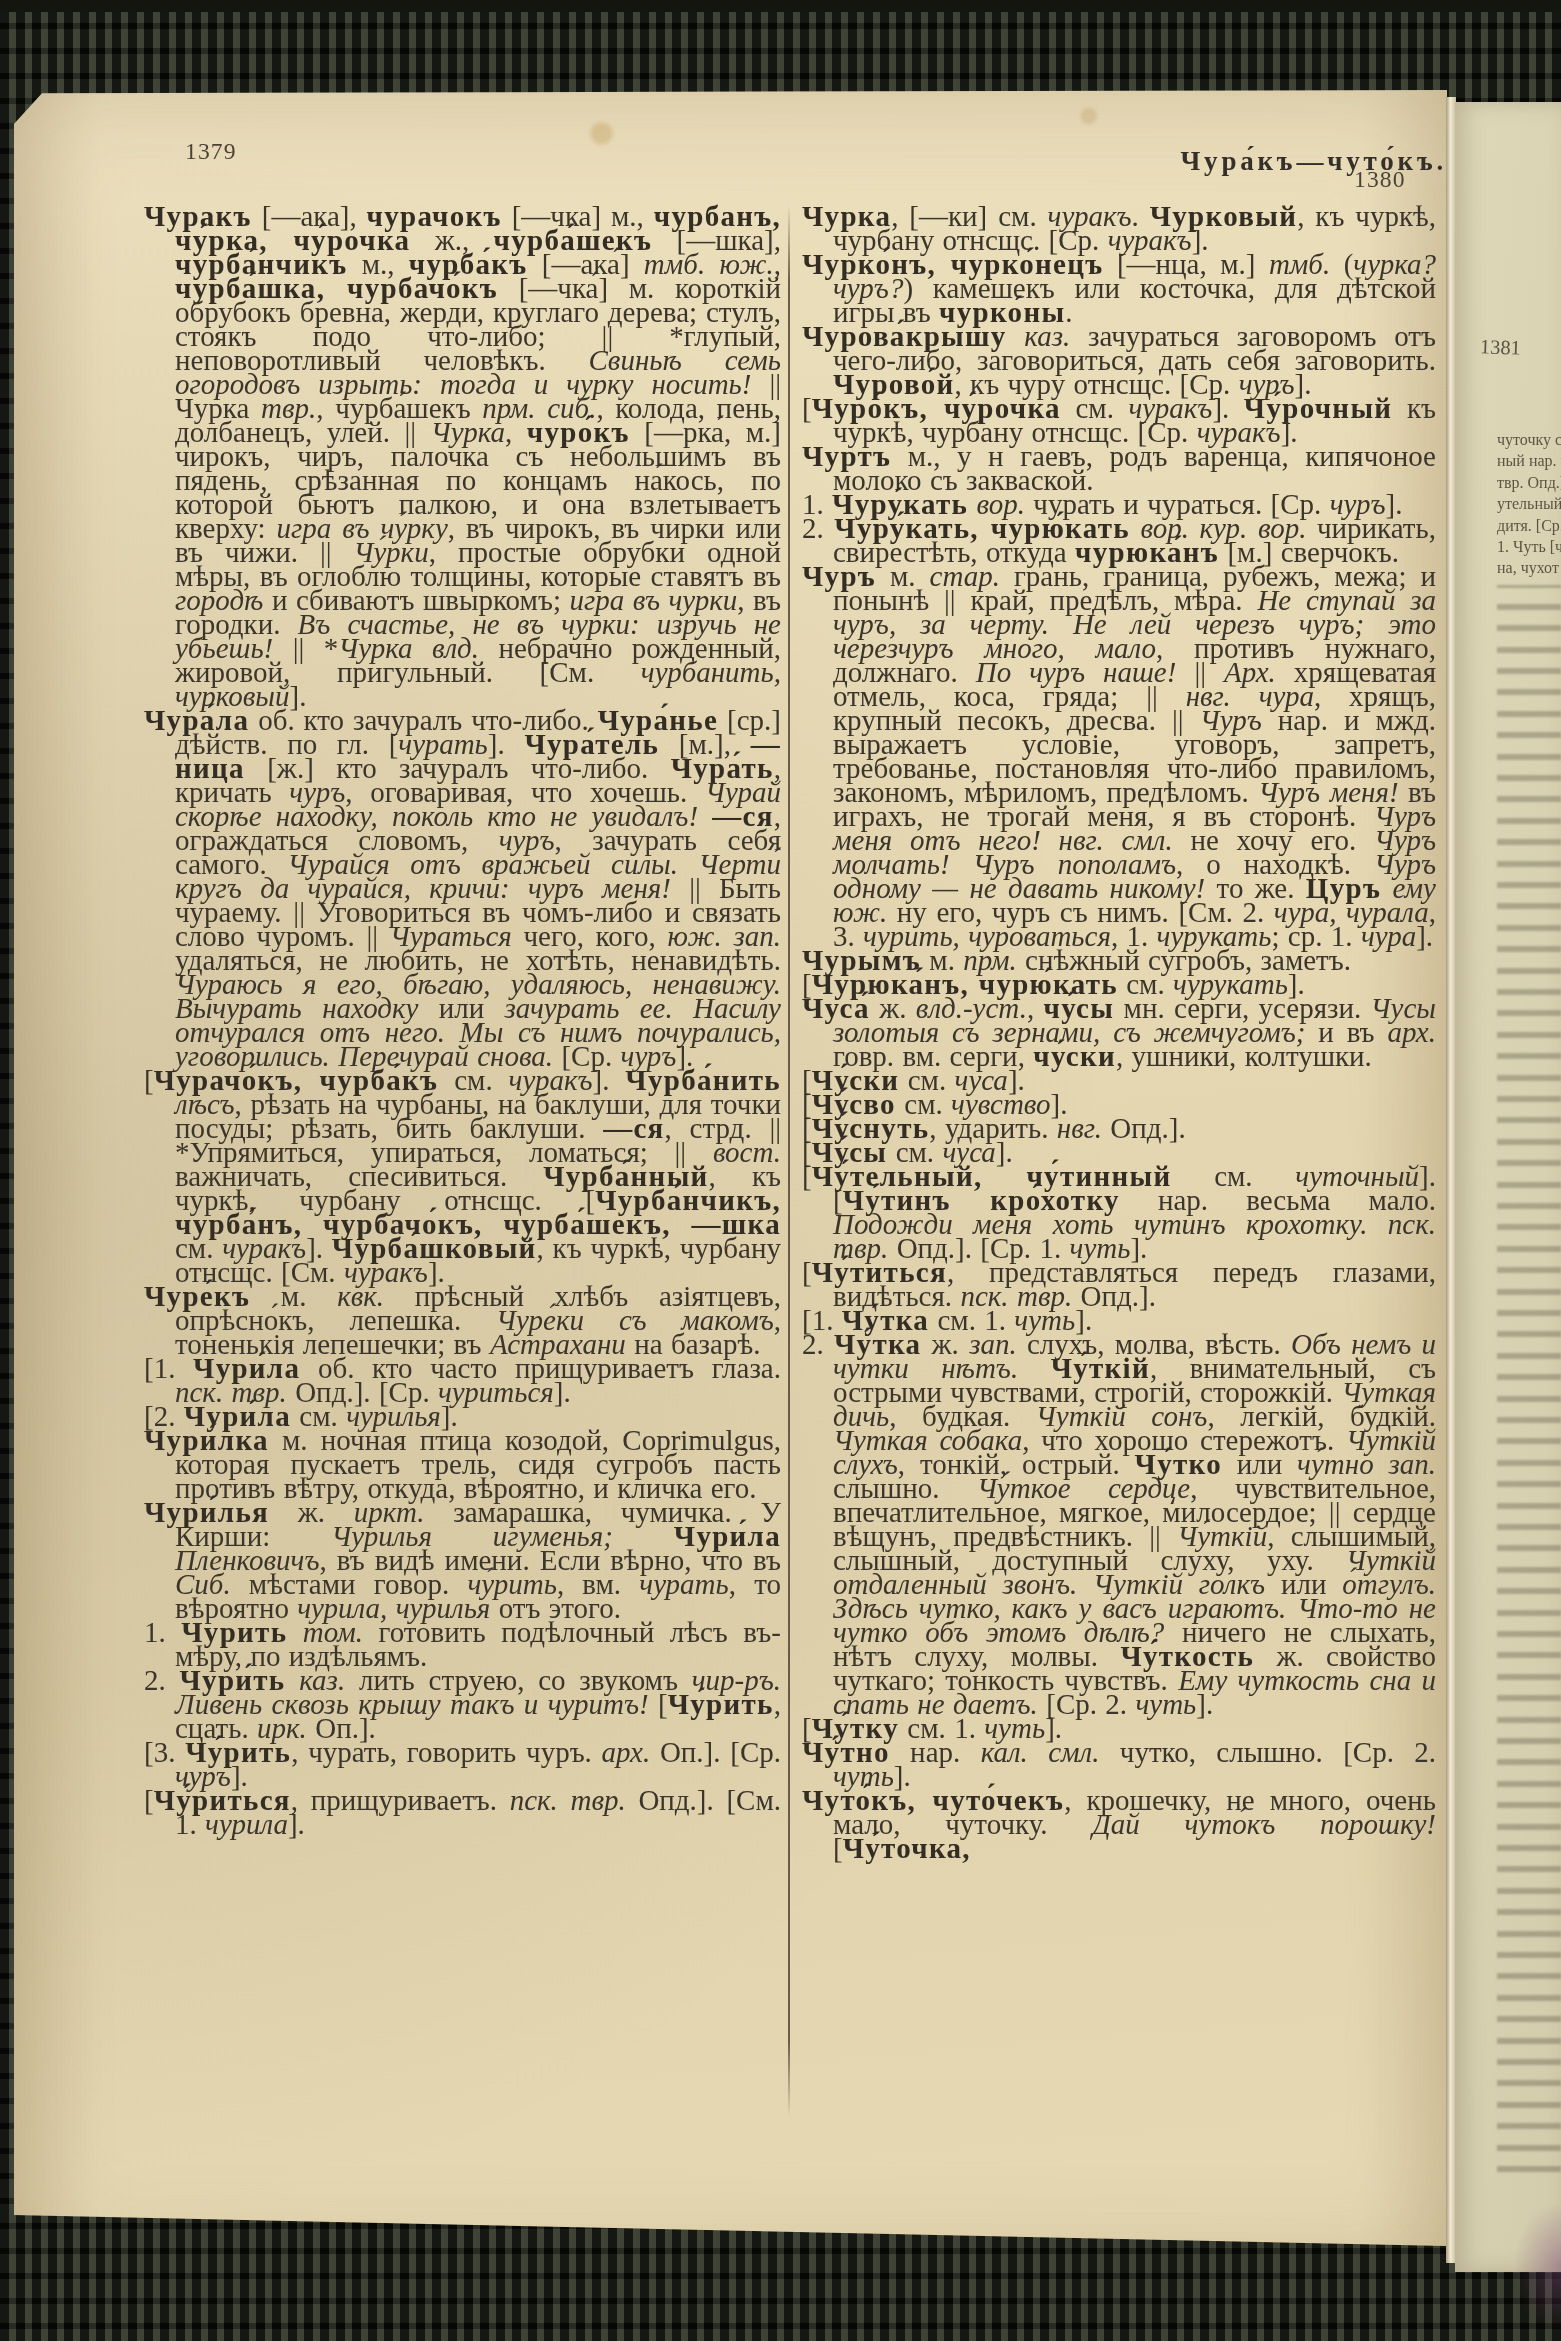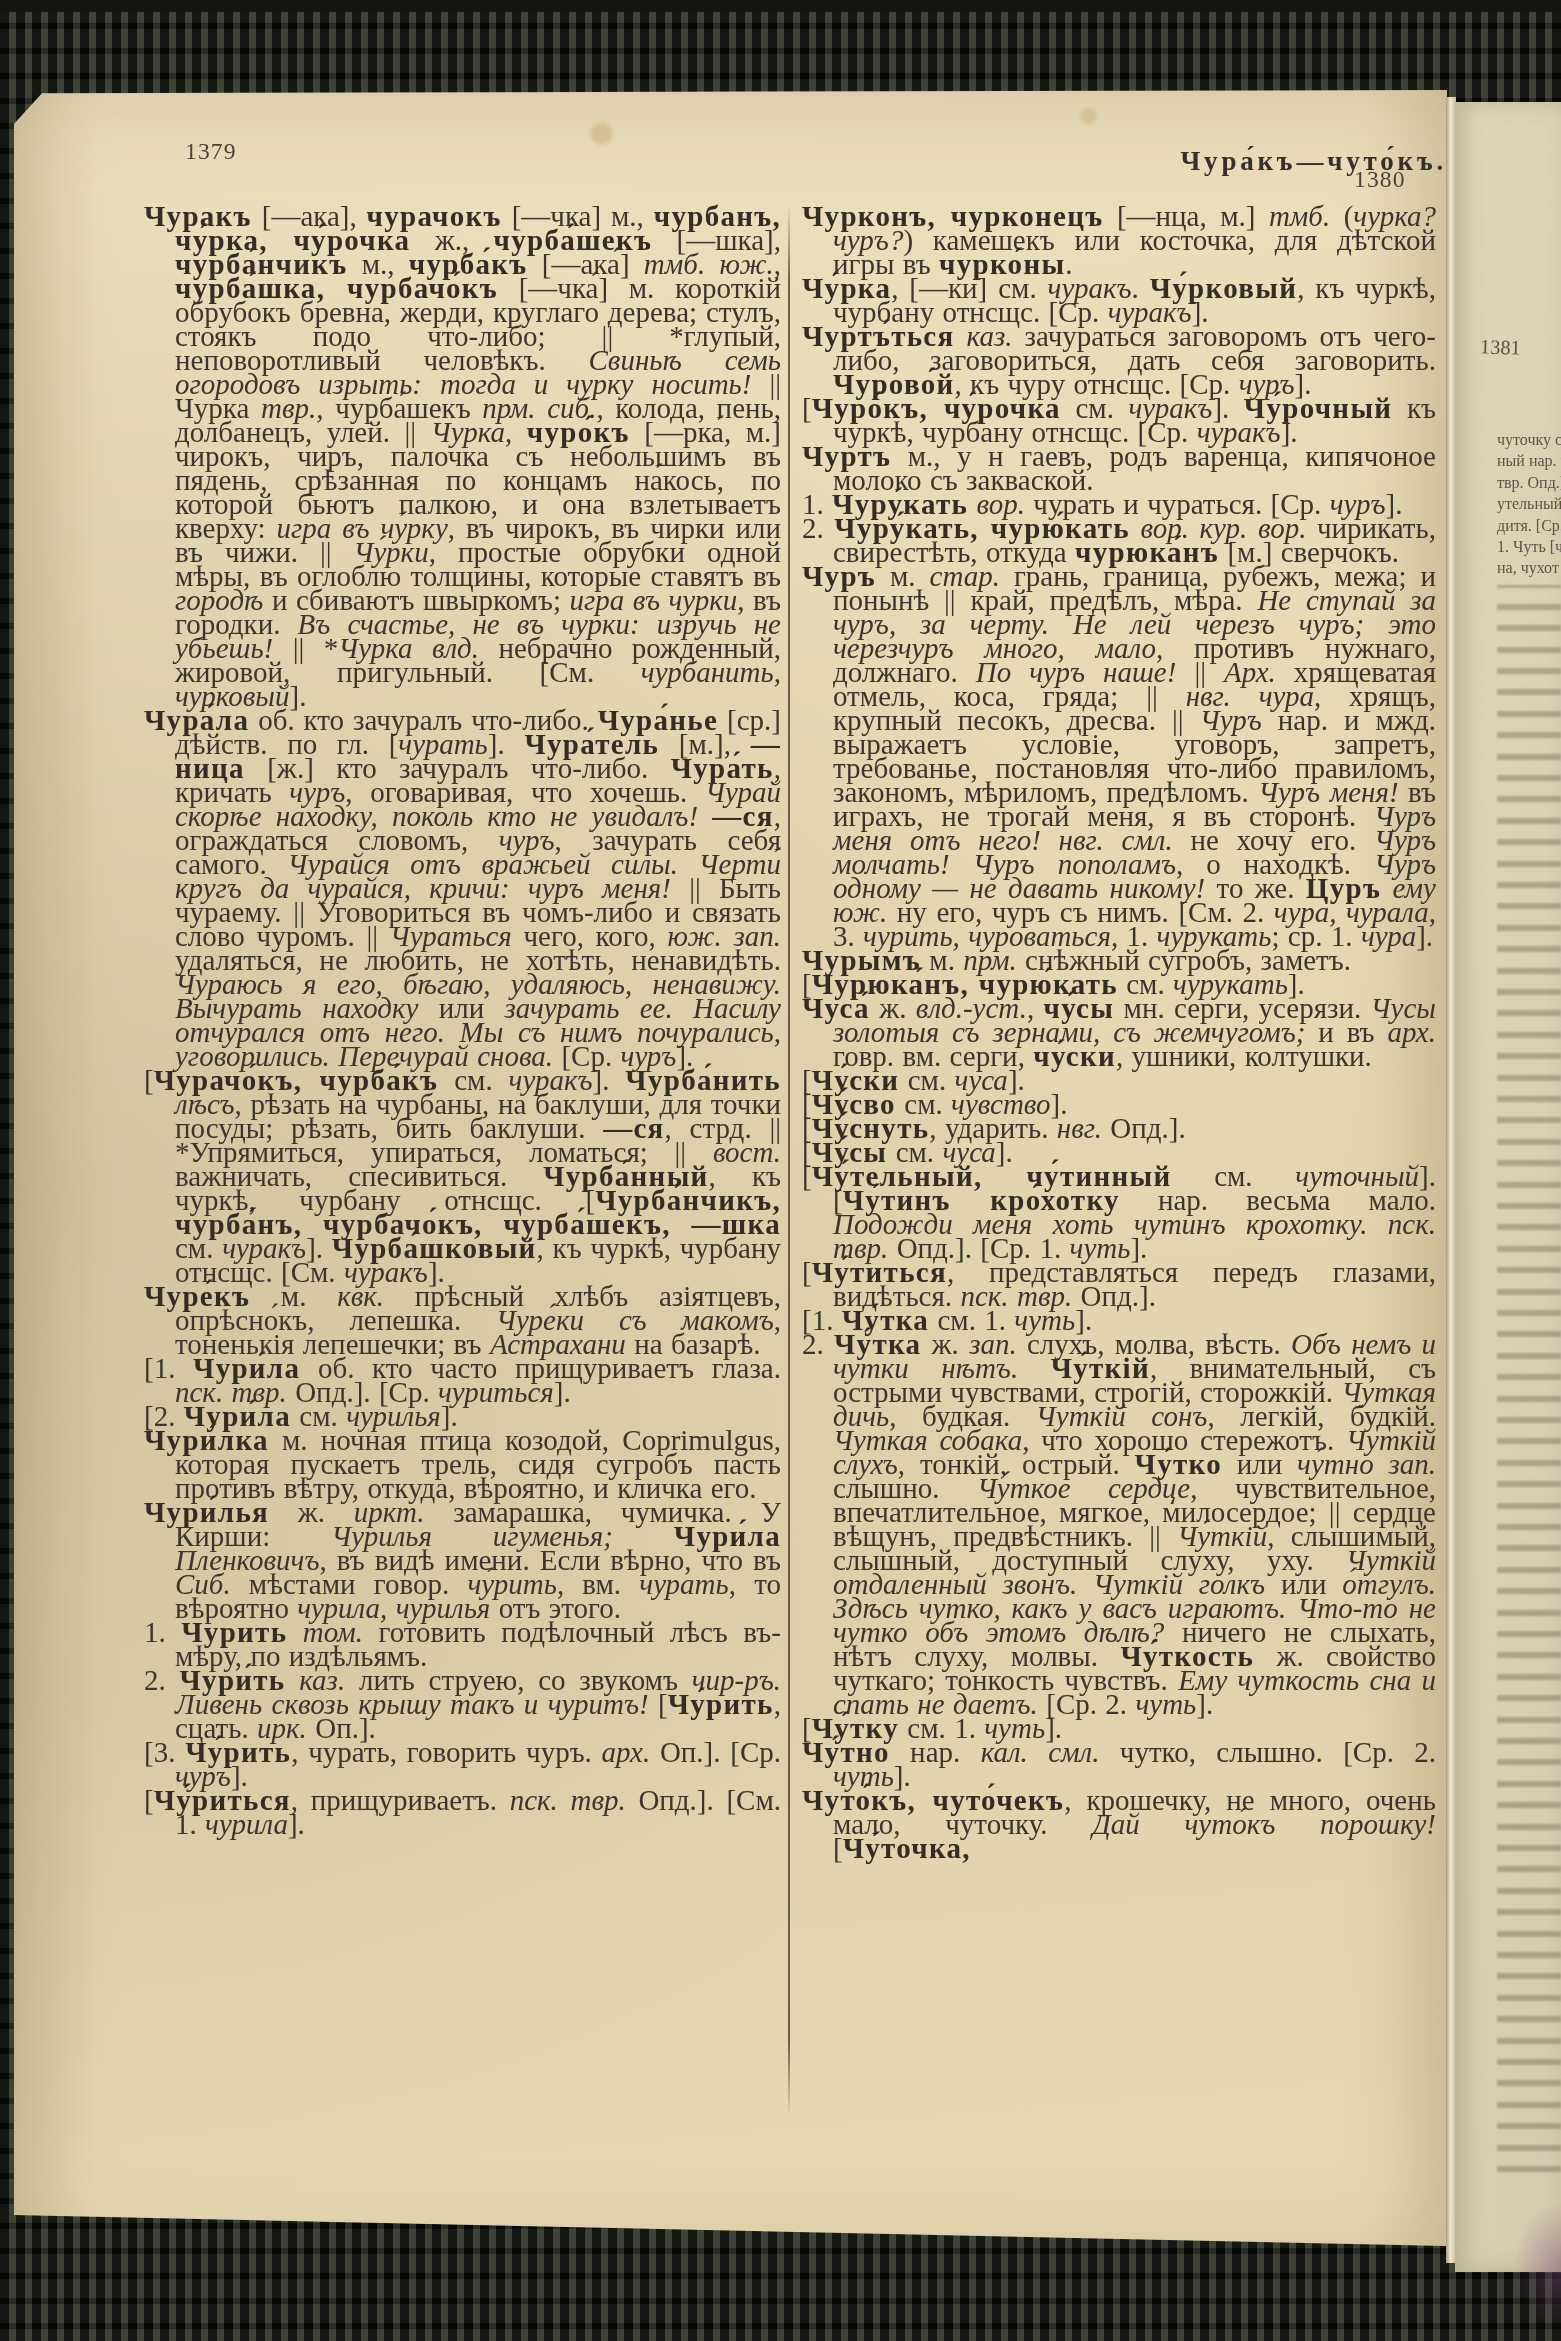--- a/index.html
+++ b/index.html
@@ -66,23 +66,23 @@
         <p class="entry"><span class="s-n">[1. </span><span class="s-b">Чури́ла</span><span class="s-n"> об. кто часто прищуриваетъ глаза. </span><span class="s-i">пск. твр.</span><span class="s-n"> Опд.]. [Ср. </span><span class="s-i">чуриться</span><span class="s-n">].</span></p>
         <p class="entry"><span class="s-n">[2. </span><span class="s-b">Чури́ла</span><span class="s-n"> см. </span><span class="s-i">чурилья</span><span class="s-n">].</span></p>
         <p class="entry"><span class="s-b">Чури́лка</span><span class="s-n"> м. ночная птица козодой, Coprimulgus, которая пускаетъ трель, сидя сугробъ пасть противъ вѣтру, откуда, вѣроятно, и кличка его.</span></p>
         <p class="entry"><span class="s-b">Чури́лья</span><span class="s-n"> ж. </span><span class="s-i">иркт.</span><span class="s-n"> замарашка, чумичка. У Кирши: </span><span class="s-i">Чурилья игуменья;</span><span class="s-n"> </span><span class="s-b">Чури́ла</span><span class="s-n"> </span><span class="s-i">Пленковичъ</span><span class="s-n">, въ видѣ имени. Если вѣрно, что въ </span><span class="s-i">Сиб.</span><span class="s-n"> мѣстами говор. </span><span class="s-i">чу́рить</span><span class="s-n">, вм. </span><span class="s-i">чурать</span><span class="s-n">, то вѣроятно </span><span class="s-i">чурила, чурилья</span><span class="s-n"> отъ этого.</span></p>
         <p class="entry"><span class="s-n">1. </span><span class="s-b">Чурить</span><span class="s-n"> </span><span class="s-i">том.</span><span class="s-n"> готовить подѣлочный лѣсъ въ-мѣру, по издѣльямъ.</span></p>
         <p class="entry"><span class="s-n">2. </span><span class="s-b">Чури́ть</span><span class="s-n"> </span><span class="s-i">каз.</span><span class="s-n"> лить струею, со звукомъ </span><span class="s-i">чир-ръ. Ливень сквозь крышу такъ и чуритъ!</span><span class="s-n"> [</span><span class="s-b">Чу́рить</span><span class="s-n">, сцать. </span><span class="s-i">ирк.</span><span class="s-n"> Оп.].</span></p>
         <p class="entry"><span class="s-n">[3. </span><span class="s-b">Чу́рить</span><span class="s-n">, чурать, говорить чуръ. </span><span class="s-i">арх.</span><span class="s-n"> Оп.]. [Ср. </span><span class="s-i">чуръ</span><span class="s-n">].</span></p>
         <p class="entry"><span class="s-n">[</span><span class="s-b">Чу́риться</span><span class="s-n">, прищуриваетъ. </span><span class="s-i">пск. твр.</span><span class="s-n"> Опд.]. [См. 1. </span><span class="s-i">чурила</span><span class="s-n">].</span></p>
       </div>
     <div class="col col-right" id="col-right">
+        <p class="entry"><span class="s-b">Чу́рка</span><span class="s-n">, [—ки] см. </span><span class="s-i">чуракъ</span><span class="s-n">. </span><span class="s-b">Чу́рковый</span><span class="s-n">, къ чуркѣ, чурбану отнсщс. [Ср. </span><span class="s-i">чуракъ</span><span class="s-n">].</span></p>
         <p class="entry"><span class="s-b">Чурко́нъ, чурко́нецъ</span><span class="s-n"> [—нца, м.] </span><span class="s-i">тмб.</span><span class="s-n"> (</span><span class="s-i">чурка? чуръ?</span><span class="s-n">) камешекъ или косточка, для дѣтской игры въ </span><span class="s-b">чурко́ны</span><span class="s-n">.</span></p>
-        <p class="entry"><span class="s-b">Чу́рка</span><span class="s-n">, [—ки] см. </span><span class="s-i">чуракъ</span><span class="s-n">. </span><span class="s-b">Чу́рковый</span><span class="s-n">, къ чуркѣ, чурбану отнсщс. [Ср. </span><span class="s-i">чуракъ</span><span class="s-n">].</span></p>
-        <p class="entry"><span class="s-b">Чуртъ́ться</span><span class="s-n"> </span><span class="s-i">каз.</span><span class="s-n"> зачураться заговоромъ отъ чего-либо, заговориться, дать себя заговорить. </span><span class="s-b">Чурово́й</span><span class="s-n">, къ чуру отнсщс. [Ср. </span><span class="s-i">чуръ</span><span class="s-n">].</span></p>
+        <p class="entry"><span class="s-b">Чурова́крышу</span><span class="s-n"> </span><span class="s-i">каз.</span><span class="s-n"> зачураться заговоромъ отъ чего-либо, заговориться, дать себя заговорить. </span><span class="s-b">Чурово́й</span><span class="s-n">, къ чуру отнсщс. [Ср. </span><span class="s-i">чуръ</span><span class="s-n">].</span></p>
         <p class="entry"><span class="s-n">[</span><span class="s-b">Чуро́къ, чу́рочка</span><span class="s-n"> см. </span><span class="s-i">чуракъ</span><span class="s-n">]. </span><span class="s-b">Чу́рочный</span><span class="s-n"> къ чуркѣ, чурбану отнсщс. [Ср. </span><span class="s-i">чуракъ</span><span class="s-n">].</span></p>
         <p class="entry"><span class="s-b">Чуртъ</span><span class="s-n"> м., у н гаевъ, родъ варенца, кипячоное молоко съ закваской.</span></p>
         <p class="entry"><span class="s-n">1. </span><span class="s-b">Чуру́кать</span><span class="s-n"> </span><span class="s-i">вор.</span><span class="s-n"> чурать и чураться. [Ср. </span><span class="s-i">чуръ</span><span class="s-n">].</span></p>
         <p class="entry"><span class="s-n">2. </span><span class="s-b">Чуру́кать, чурю́кать</span><span class="s-n"> </span><span class="s-i">вор. кур. вор.</span><span class="s-n"> чирикать, свирестѣть, откуда </span><span class="s-b">чурюка́нъ</span><span class="s-n"> [м.] сверчокъ.</span></p>
         <p class="entry"><span class="s-b">Чуръ</span><span class="s-n"> м. </span><span class="s-i">стар.</span><span class="s-n"> грань, граница, рубежъ, межа; и понынѣ || край, предѣлъ, мѣра. </span><span class="s-i">Не ступай за чуръ, за черту. Не лей черезъ чуръ; это черезчуръ много, мало</span><span class="s-n">, противъ нужнаго, должнаго. </span><span class="s-i">По чуръ наше!</span><span class="s-n"> || </span><span class="s-i">Арх.</span><span class="s-n"> хрящеватая отмель, коса, гряда; || </span><span class="s-i">нвг. чура</span><span class="s-n">, хрящъ, крупный песокъ, дресва. || </span><span class="s-i">Чуръ</span><span class="s-n"> нар. и мжд. выражаетъ условіе, уговоръ, запретъ, требованье, постановляя что-либо правиломъ, закономъ, мѣриломъ, предѣломъ. </span><span class="s-i">Чуръ меня!</span><span class="s-n"> въ играхъ, не трогай меня, я въ сторонѣ. </span><span class="s-i">Чуръ меня отъ него!</span><span class="s-n"> </span><span class="s-i">нвг. смл.</span><span class="s-n"> не хочу его. </span><span class="s-i">Чуръ молчать! Чуръ пополамъ</span><span class="s-n">, о находкѣ. </span><span class="s-i">Чуръ одному —</span><span class="s-n"> </span><span class="s-i">не давать никому!</span><span class="s-n"> то же. </span><span class="s-b">Цуръ</span><span class="s-n"> </span><span class="s-i">ему юж.</span><span class="s-n"> ну его, чуръ съ нимъ. [См. 2. </span><span class="s-i">чура, чурала</span><span class="s-n">, 3. </span><span class="s-i">чурить, чуроваться</span><span class="s-n">, 1. </span><span class="s-i">чурукать</span><span class="s-n">; ср. 1. </span><span class="s-i">чура</span><span class="s-n">].</span></p>
         <p class="entry"><span class="s-b">Чурымъ</span><span class="s-n"> м. </span><span class="s-i">прм.</span><span class="s-n"> снѣжный сугробъ, заметъ.</span></p>
         <p class="entry"><span class="s-n">[</span><span class="s-b">Чурюка́нъ, чурю́кать</span><span class="s-n"> см. </span><span class="s-i">чурукать</span><span class="s-n">].</span></p>
         <p class="entry"><span class="s-b">Чуса́</span><span class="s-n"> ж. </span><span class="s-i">влд.-уст.</span><span class="s-n">, </span><span class="s-b">чу́сы</span><span class="s-n"> мн. серги, усерязи. </span><span class="s-i">Чусы золотыя съ зернами, съ жемчугомъ;</span><span class="s-n"> и въ </span><span class="s-i">арх.</span><span class="s-n"> говр. вм. серги, </span><span class="s-b">чу́ски</span><span class="s-n">, ушники, колтушки.</span></p>
         <p class="entry"><span class="s-n">[</span><span class="s-b">Чу́ски</span><span class="s-n"> см. </span><span class="s-i">чуса</span><span class="s-n">].</span></p>
         <p class="entry"><span class="s-n">[</span><span class="s-b">Чу́сво</span><span class="s-n"> см. </span><span class="s-i">чувство</span><span class="s-n">].</span></p>

